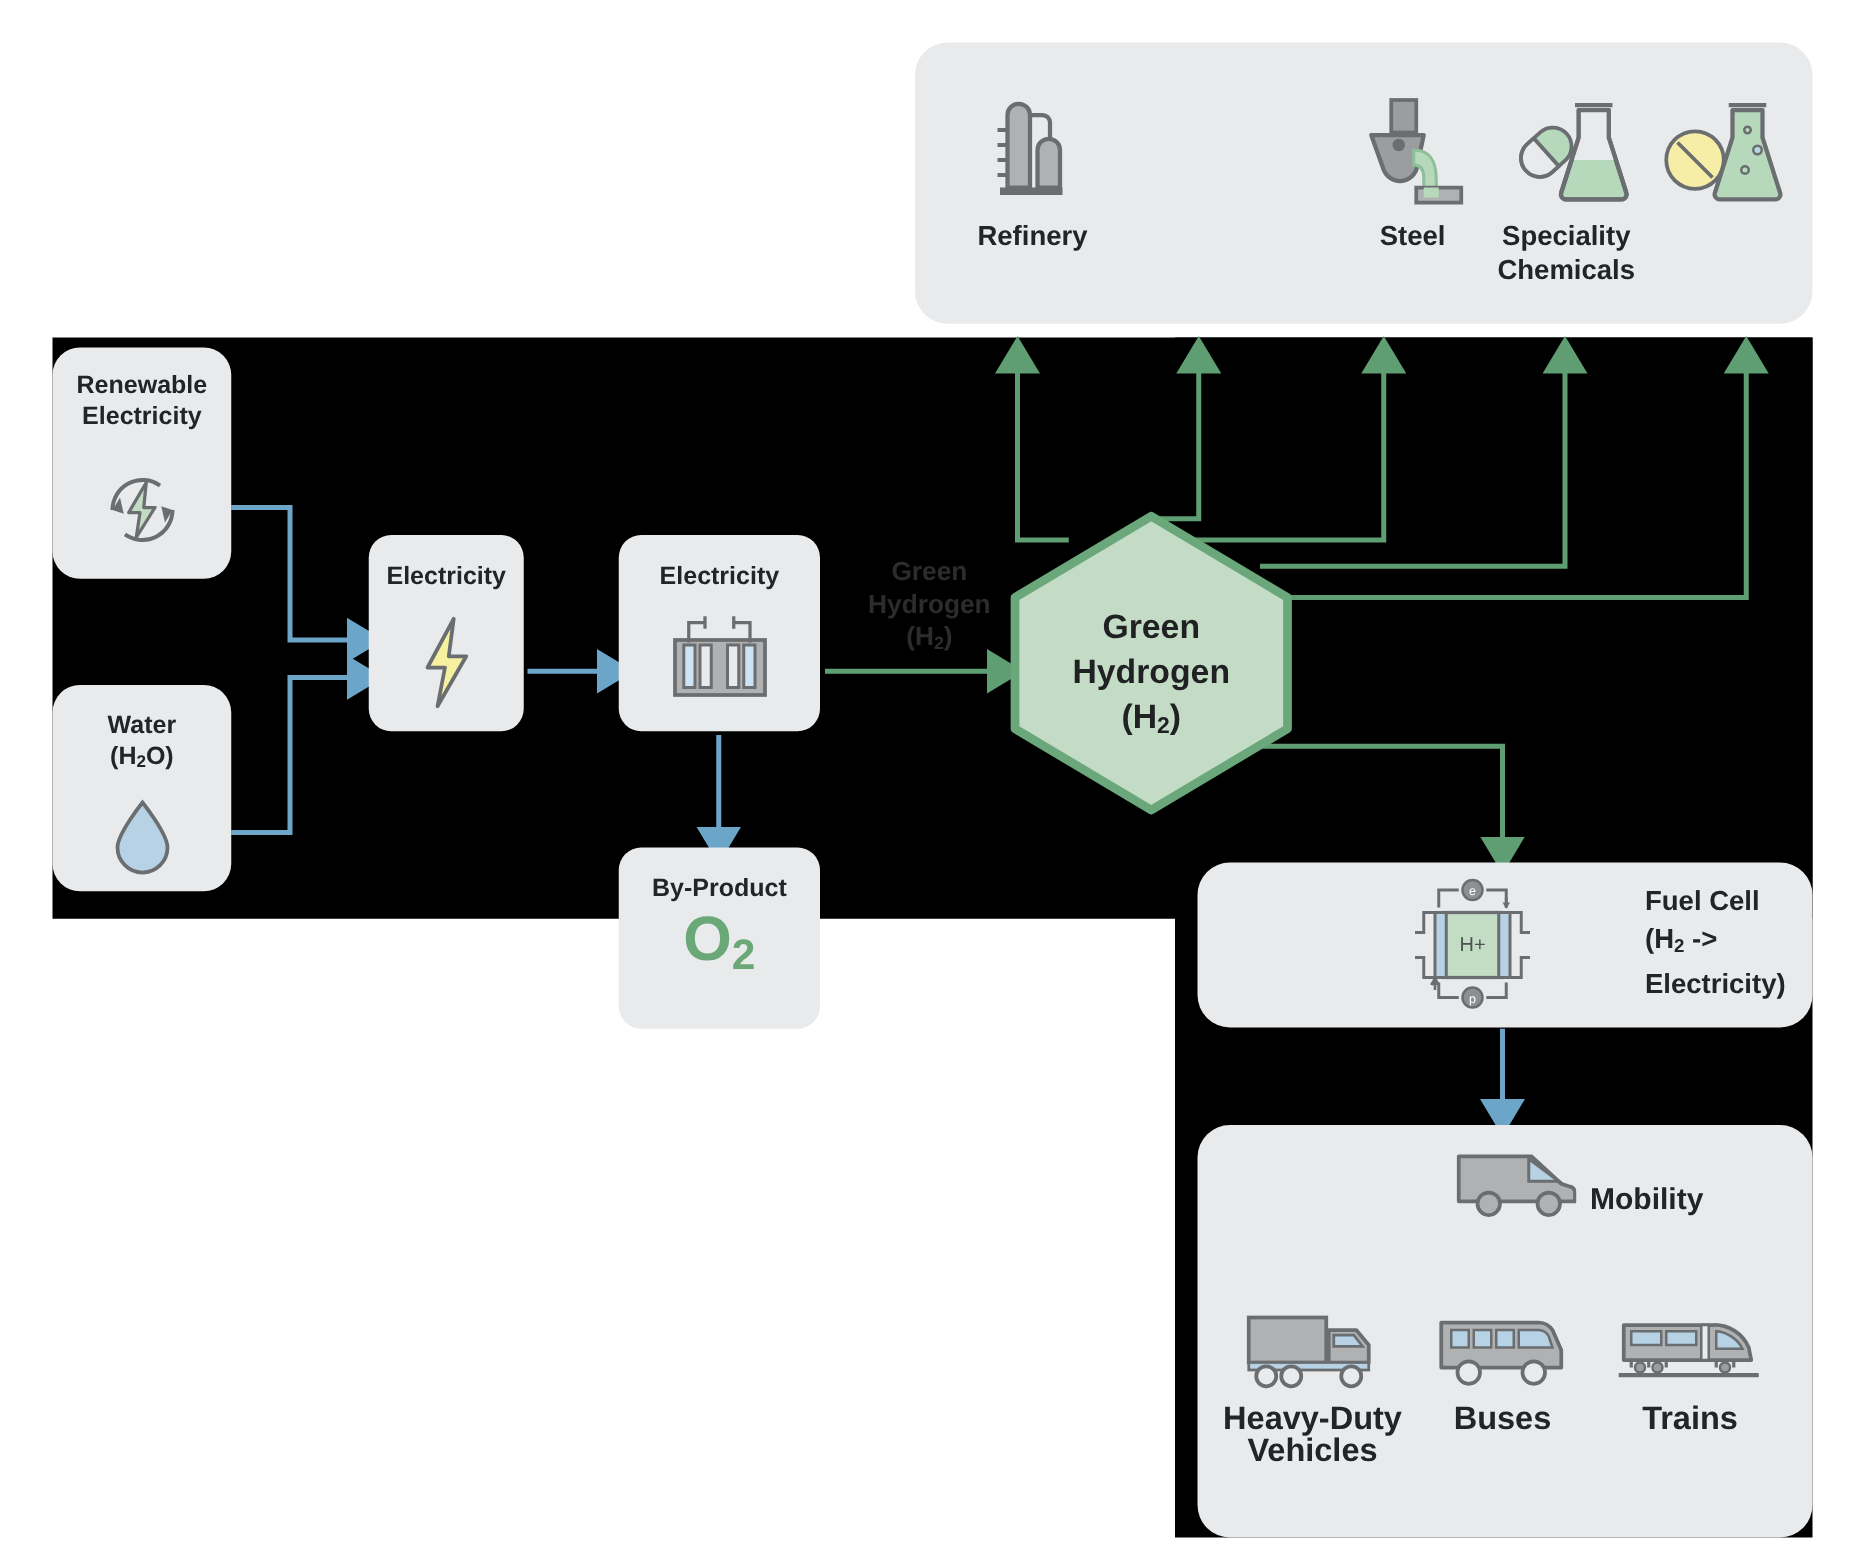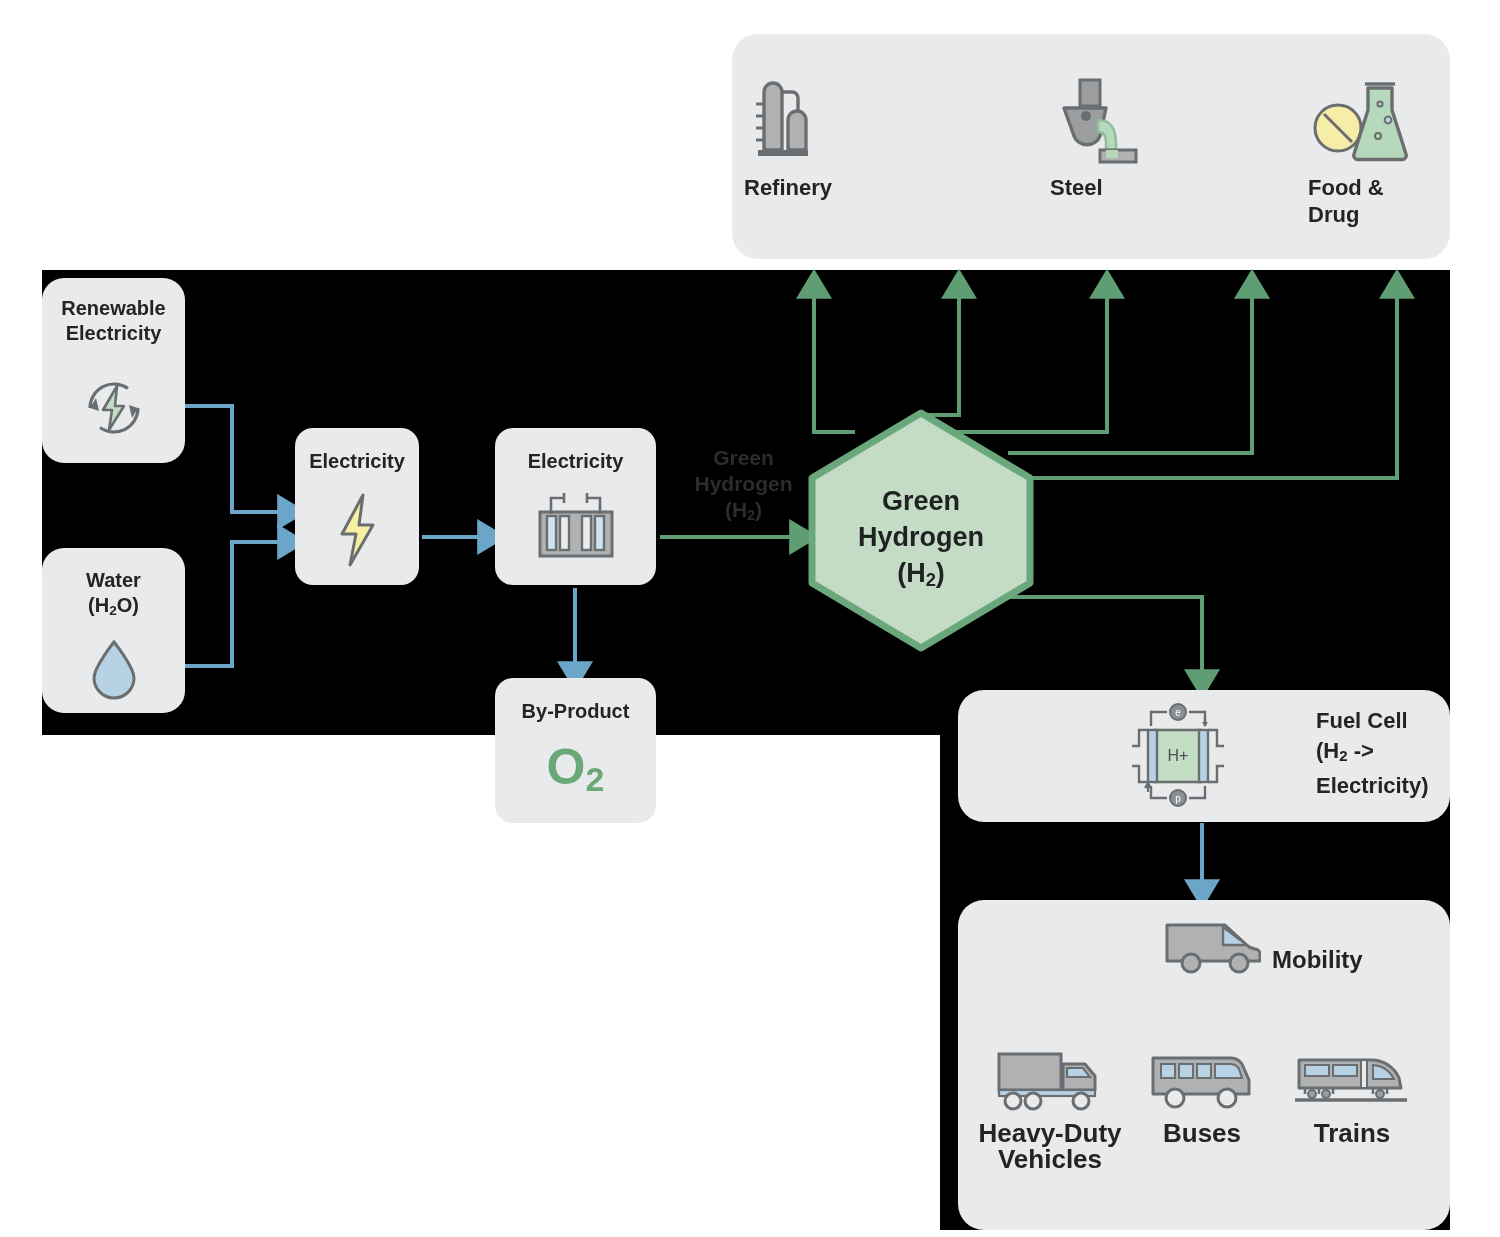--- a/index.html
+++ b/index.html
@@ -22,21 +22,21 @@
 
   .hextxt{position:absolute;text-align:center;color:#1f2123;
           font-weight:bold;font-size:27px;line-height:36px;}
 
   .ghlabel{position:absolute;text-align:center;color:#2a2c2e;
            font-weight:bold;font-size:21px;line-height:26px;}
 
   .o2{position:absolute;left:0;right:0;text-align:center;color:#6aa877;
       font-weight:bold;font-size:50px;}
 
-  .topitem{position:absolute;text-align:left;}
+  .topitem{position:absolute;text-align:center;}
   .topitem .cap{color:#222426;font-weight:bold;font-size:22px;line-height:27px;}
 
   .moblabel{position:absolute;color:#222426;font-weight:bold;font-size:24px;}
   .fclabel{position:absolute;color:#222426;font-weight:bold;font-size:22px;line-height:30px;}
 
   .mobitem{position:absolute;text-align:center;}
   .mobitem .cap{color:#222426;font-weight:bold;font-size:26px;line-height:26px;}
 
   sub{font-size:.68em;vertical-align:-.22em;}
 </style>
@@ -133,21 +133,21 @@
       <rect x="49" y="26" width="9" height="34" fill="#e9eaec" stroke="#6b6e70" stroke-width="2.4"></rect>
       <rect x="62" y="26" width="9" height="34" fill="#cfe4f2" stroke="#6b6e70" stroke-width="2.4"></rect>
       <path d="M18,24 L18,8 L31,8" fill="none" stroke="#6b6e70" stroke-width="2.6"></path>
       <path d="M67,24 L67,8 L54,8" fill="none" stroke="#6b6e70" stroke-width="2.6"></path>
       <path d="M31,3 L31,13 M54,3 L54,13" stroke="#6b6e70" stroke-width="2.6"></path>
     </svg>
   </div>
 
   <div class="card sm" style="left:495px;top:678px;width:161px;height:145px;">
     <div class="ttl" style="top:22px;font-size:20px;">By-Product</div>
-    <div class="o2" style="top:60px;">O<sub>2</sub></div>
+    <div class="o2" style="top:44px;">O<sub>2</sub></div>
   </div>
 
   <div class="ghlabel" style="left:676px;top:445px;width:135px;">
     <span>Green</span><br>
     <span>Hydrogen</span><br>
     <span>(H<sub>2</sub>)</span>
   </div>
 
   <svg class="layer">
     <polygon points="921,413 1030,478 1030,583 921,648 812,583 812,478" fill="#c4dcc6" stroke="#6aa87c" stroke-width="7" stroke-linejoin="round"></polygon>
@@ -181,35 +181,48 @@
         <circle cx="36" cy="42" r="5" fill="#6b6e70"></circle>
         <path d="M48,46 C62,46 66,56 66,70 L66,78 L56,78 L56,68 C56,58 50,58 48,58 z" fill="#b7d9bb" stroke="#8fbf9a" stroke-width="2.5"></path>
         <path d="M50,76 L86,76 L86,88 L50,88 z" fill="#b0b1b3" stroke="#6b6e70" stroke-width="3"></path>
         <rect x="56" y="76" width="12" height="8" fill="#b7d9bb"></rect>
       </svg>
       <div class="cap">
         <span>Steel</span>
       </div>
     </div>
 
+    <div class="topitem" style="left:428px;top:40px;width:186px;">
+      <svg width="104" height="96" viewBox="0 0 104 96">
+        <g transform="rotate(-42 38 50)">
+          <rect x="16" y="32" width="44" height="30" rx="15" fill="#b7d9bb" stroke="#6b6e70" stroke-width="3"></rect>
+          <path d="M38,32 L38,62" stroke="#6b6e70" stroke-width="3"></path>
+          <path d="M16,47 a15,15 0 0 1 15,-15 L38,32 L38,62 L31,62 a15,15 0 0 1 -15,-15 z" fill="#e9eaec" stroke="#6b6e70" stroke-width="3"></path>
+        </g>
+        <path d="M62,14 L86,14 L86,36 L100,80 a4,4 0 0 1 -3.6,5.5 L51.6,85.5 a4,4 0 0 1 -3.6,-5.5 L62,36 z" fill="#b7d9bb" stroke="#6b6e70" stroke-width="3.4" stroke-linejoin="round"></path>
+        <path d="M59,10 L89,10" stroke="#6b6e70" stroke-width="3.4"></path>
+        <path d="M62,14 L86,14 L86,36 L92,54 L56,54 L62,36 z" fill="#e9eaec" stroke="none"></path>
+        <path d="M62,14 L86,14 L86,36 L100,80 a4,4 0 0 1 -3.6,5.5 L51.6,85.5 a4,4 0 0 1 -3.6,-5.5 L62,36 z" fill="none" stroke="#6b6e70" stroke-width="3.4" stroke-linejoin="round"></path>
+      </svg>
+      <div class="cap">
+        <span>Speciality</span><br>
+        <span>Chemicals</span>
+      </div>
+    </div>
 
     <div class="topitem" style="left:576px;top:40px;width:140px;">
       <svg width="104" height="96" viewBox="0 0 104 96">
         <circle cx="30" cy="54" r="23" fill="#f6eda6" stroke="#6b6e70" stroke-width="3"></circle>
         <path d="M16,40 L44,68" stroke="#6b6e70" stroke-width="3"></path>
         <path d="M60,14 L84,14 L84,36 L98,80 a4,4 0 0 1 -3.6,5.5 L49.6,85.5 a4,4 0 0 1 -3.6,-5.5 L60,36 z" fill="#b7d9bb" stroke="#6b6e70" stroke-width="3.4" stroke-linejoin="round"></path>
         <path d="M57,10 L87,10" stroke="#6b6e70" stroke-width="3.4"></path>
         <circle cx="72" cy="30" r="2.6" fill="none" stroke="#6b6e70" stroke-width="2"></circle>
         <circle cx="80" cy="46" r="3.4" fill="#b8d6ea" stroke="#6b6e70" stroke-width="2"></circle>
         <circle cx="70" cy="62" r="3" fill="none" stroke="#6b6e70" stroke-width="2"></circle>
       </svg>
-      <div class="cap">
-        <span>Food &amp;</span><br>
-        <span>Drug</span>
-      </div>
     </div>
   </div>
 
   <div class="card" style="left:958px;top:690px;width:492px;height:132px;border-radius:26px;">
     <svg style="position:absolute;left:165px;top:12px;" width="110" height="108" viewBox="0 0 110 108">
       <rect x="32" y="28" width="46" height="52" fill="#c3ddc4" stroke="#6b6e70" stroke-width="2.6"></rect>
       <rect x="25" y="28" width="9" height="52" fill="#b6d2e4" stroke="#6b6e70" stroke-width="2.4"></rect>
       <rect x="76" y="28" width="9" height="52" fill="#b6d2e4" stroke="#6b6e70" stroke-width="2.4"></rect>
       <path d="M25,28 L16,28 L16,44 L9,44 M25,80 L16,80 L16,64 L9,64" fill="none" stroke="#6b6e70" stroke-width="2.4"></path>
       <path d="M85,28 L94,28 L94,44 L101,44 M85,80 L94,80 L94,64 L101,64" fill="none" stroke="#6b6e70" stroke-width="2.4"></path>

